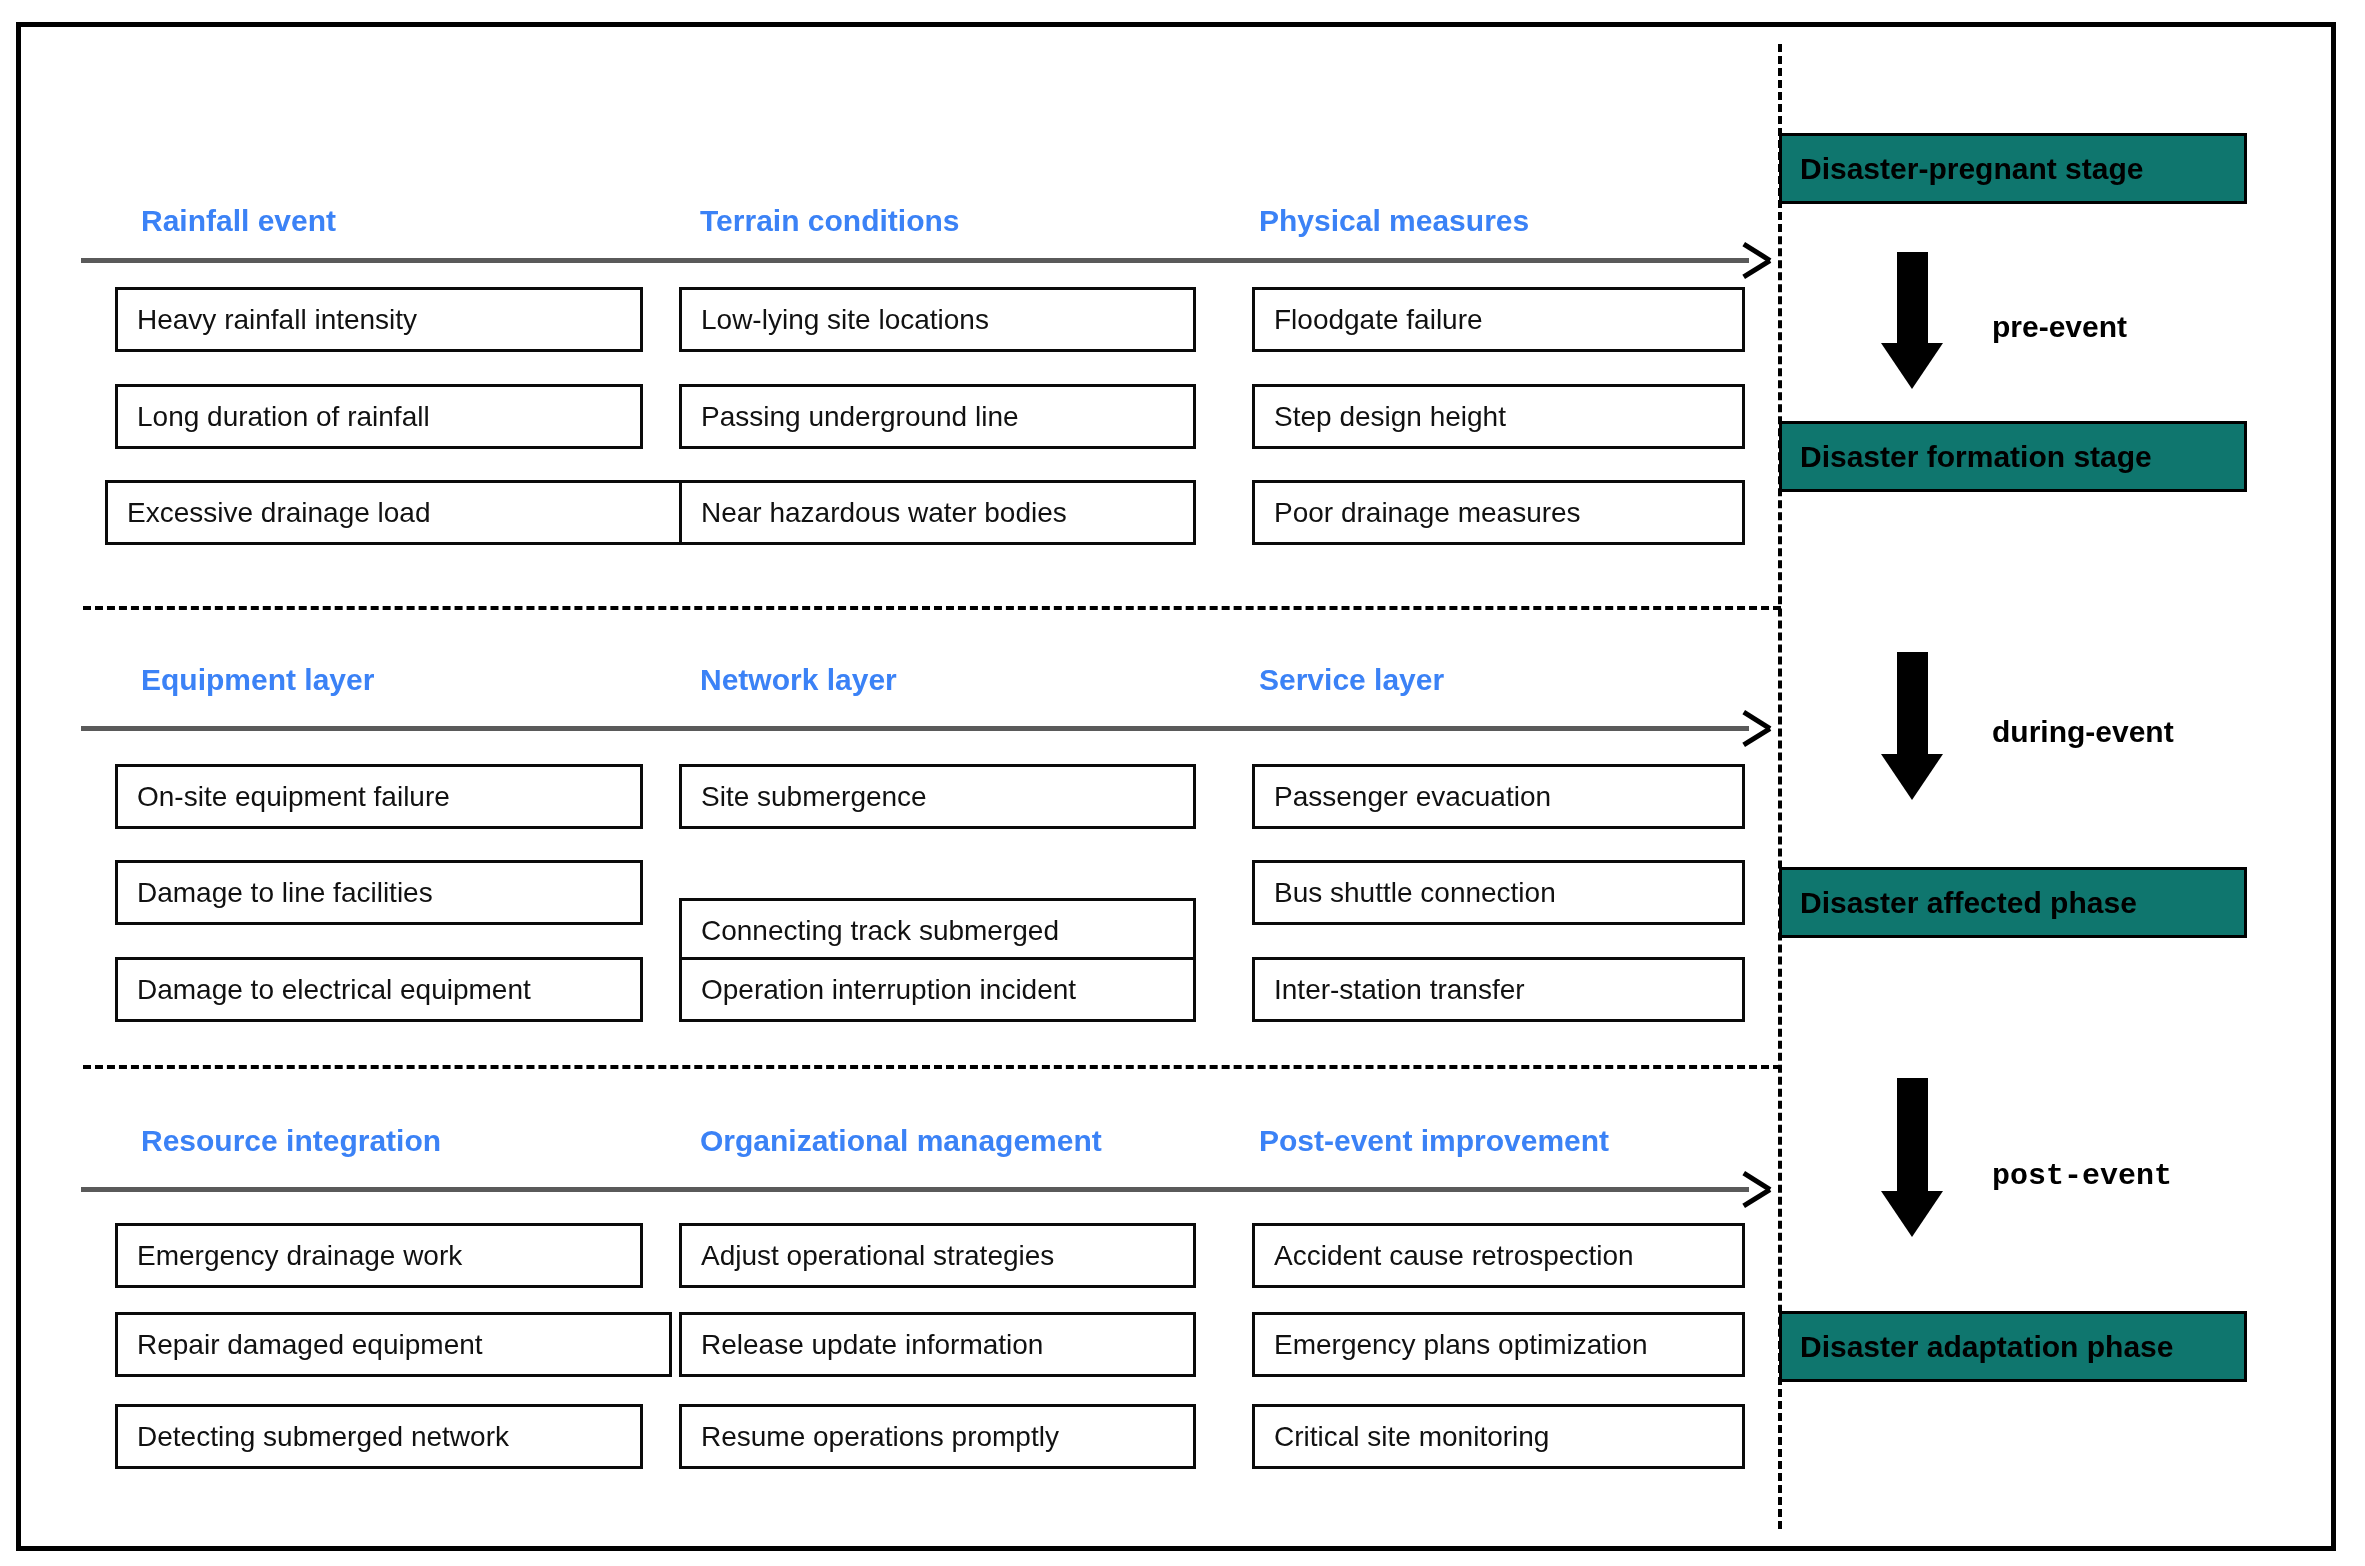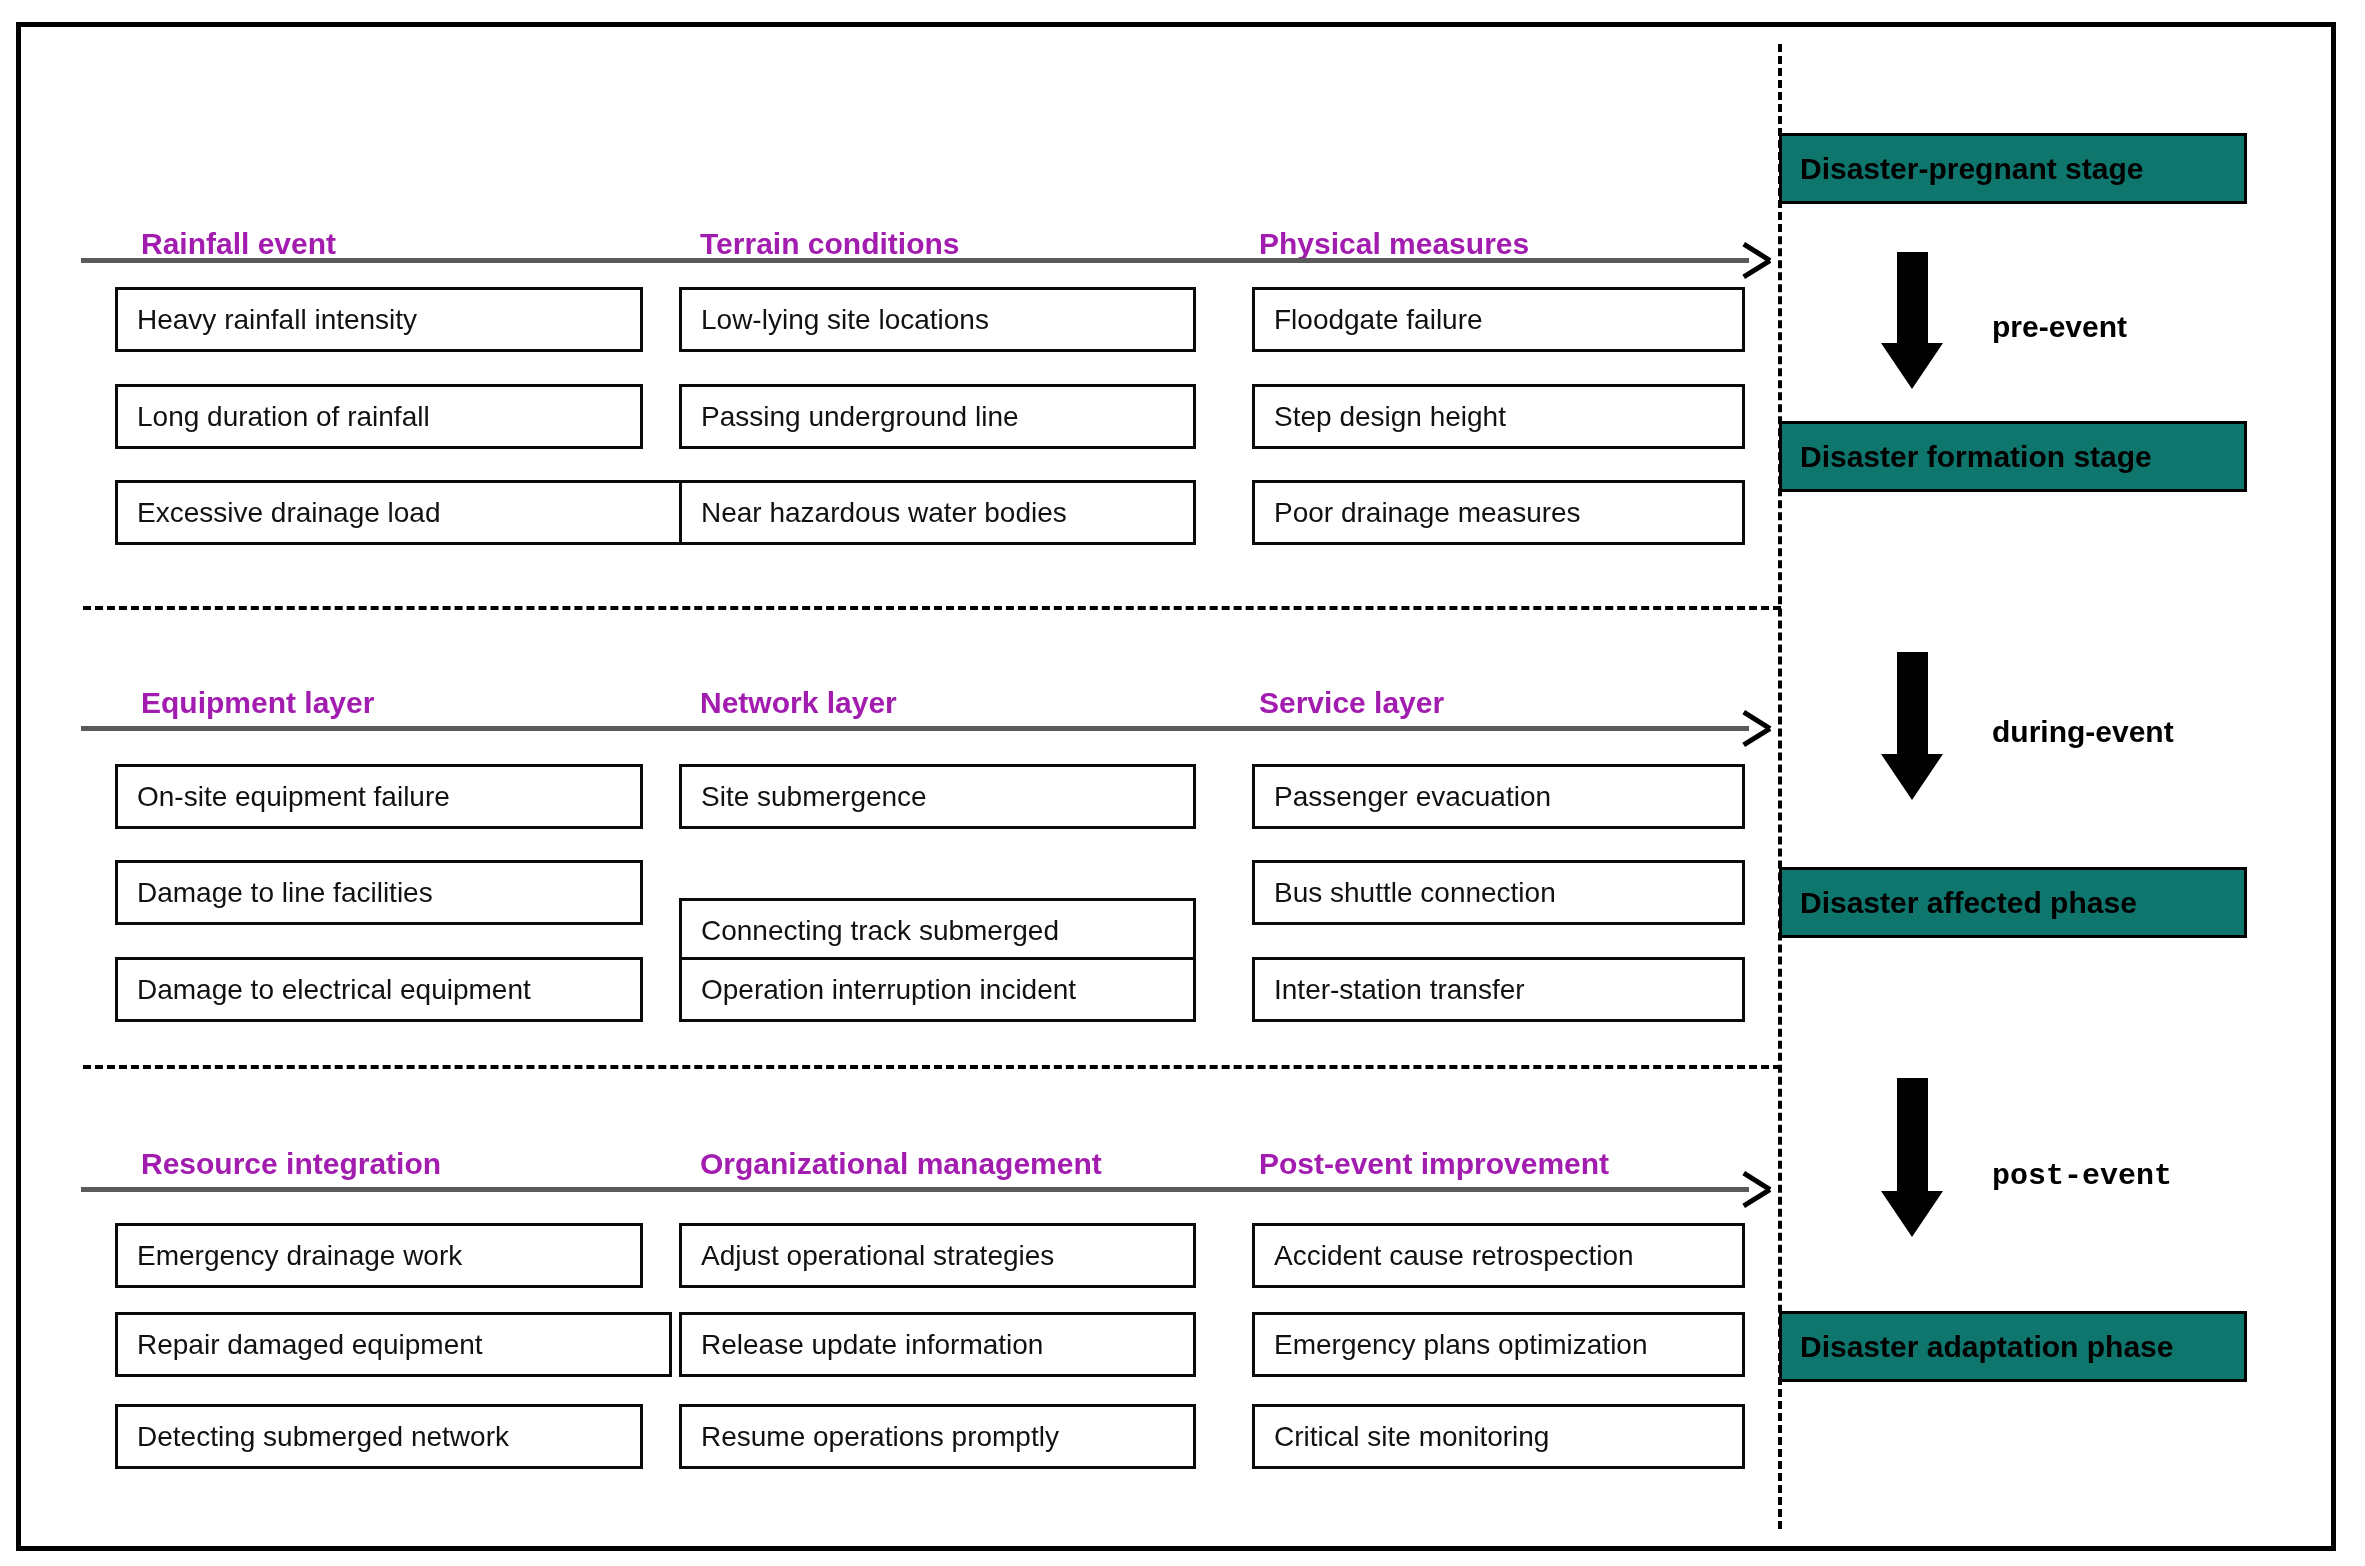--- a/index.html
+++ b/index.html
@@ -40,23 +40,22 @@
     white-space:nowrap;
   }
 
   
   .section{ position:absolute; left:0; width:2366px; }
 
   .col-header{
     position:absolute;
     font-size:30px;
     font-weight:bold;
-    color:#a21caf;
-    white-space:nowrap;
-    margin-top:23px;
+    color:#3b82f6;
+    white-space:nowrap;
   }
 
   
   .h-arrow{
     position:absolute;
     left:81px;
     width:1695px;
     height:6.7px;
   }
   .h-arrow .shaft{
@@ -184,21 +183,21 @@
       <div class="shaft"></div>
       <div class="head"></div>
     </div>
 
     <div class="item-box" style="left:115px; top:287px; width:528px;">
       <span class="label">Heavy rainfall intensity</span>
     </div>
     <div class="item-box" style="left:115px; top:384px; width:528px;">
       <span class="label">Long duration of rainfall</span>
     </div>
-    <div class="item-box" style="left:115px; top:480px; width:616px;">
+    <div class="item-box" style="left:105px; top:480px; width:616px;">
       <span class="label">Excessive drainage load</span>
     </div>
 
     <div class="item-box" style="left:679px; top:287px; width:517px;">
       <span class="label">Low-lying site locations</span>
     </div>
     <div class="item-box" style="left:679px; top:384px; width:517px;">
       <span class="label">Passing underground line</span>
     </div>
     <div class="item-box" style="left:679px; top:480px; width:517px;">

